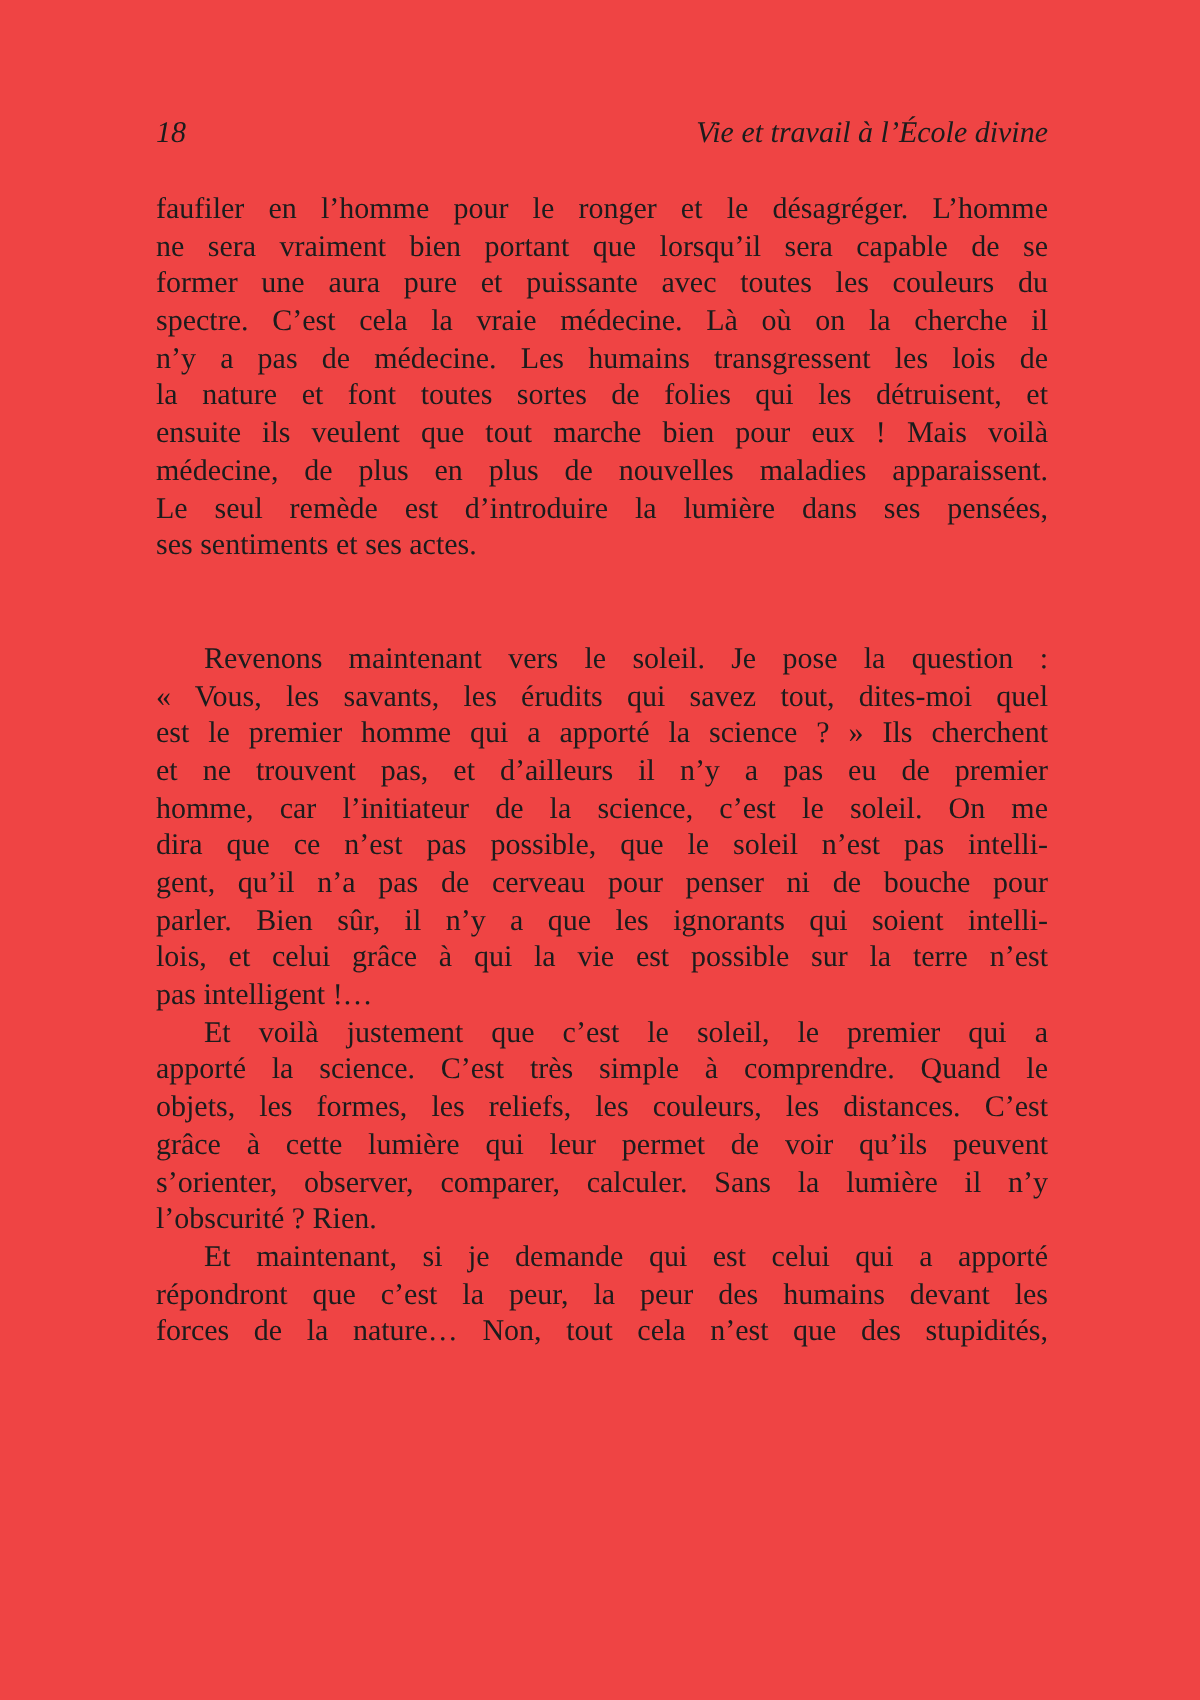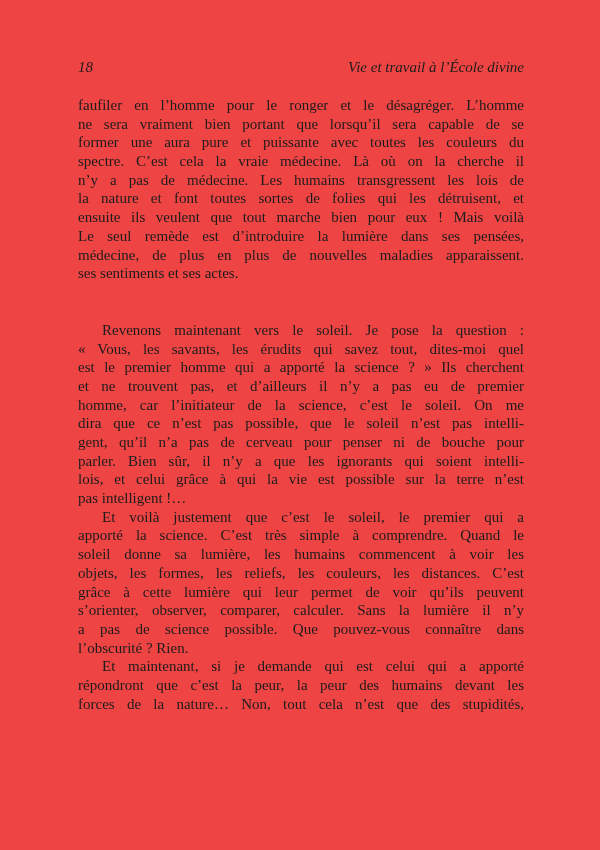--- a/index.html
+++ b/index.html
@@ -58,44 +58,42 @@
   </div>
   <div class="page-body">
       <div class="paragraph">
         <div class="line">faufiler en l’homme pour le ronger et le désagréger. L’homme</div>
         <div class="line">ne sera vraiment bien portant que lorsqu’il sera capable de se</div>
         <div class="line">former une aura pure et puissante avec toutes les couleurs du</div>
         <div class="line">spectre. C’est cela la vraie médecine. Là où on la cherche il</div>
         <div class="line">n’y a pas de médecine. Les humains transgressent les lois de</div>
         <div class="line">la nature et font toutes sortes de folies qui les détruisent, et</div>
         <div class="line">ensuite ils veulent que tout marche bien pour eux ! Mais voilà</div>
+        <div class="line">médecine, de plus en plus de nouvelles maladies apparaissent.</div>
         <div class="line">Le seul remède est d’introduire la lumière dans ses pensées,</div>
-        <div class="line">médecine, de plus en plus de nouvelles maladies apparaissent.</div>
         <div class="line no-justify">ses sentiments et ses actes.</div>
       </div>
       <div class="paragraph gap-before">
         <div class="line indent">Revenons maintenant vers le soleil. Je pose la question :</div>
         <div class="line">« Vous, les savants, les érudits qui savez tout, dites-moi quel</div>
         <div class="line">est le premier homme qui a apporté la science ? » Ils cherchent</div>
         <div class="line">et ne trouvent pas, et d’ailleurs il n’y a pas eu de premier</div>
         <div class="line">homme, car l’initiateur de la science, c’est le soleil. On me</div>
         <div class="line">dira que ce n’est pas possible, que le soleil n’est pas intelli-</div>
         <div class="line">gent, qu’il n’a pas de cerveau pour penser ni de bouche pour</div>
         <div class="line">parler. Bien sûr, il n’y a que les ignorants qui soient intelli-</div>
         <div class="line">lois, et celui grâce à qui la vie est possible sur la terre n’est</div>
         <div class="line no-justify">pas intelligent !…</div>
       </div>
       <div class="paragraph">
         <div class="line indent">Et voilà justement que c’est le soleil, le premier qui a</div>
         <div class="line">apporté la science. C’est très simple à comprendre. Quand le</div>
-        <div class="line">soleil donne sa lumière, les humains commencent à voir les</div>
         <div class="line">objets, les formes, les reliefs, les couleurs, les distances. C’est</div>
         <div class="line">grâce à cette lumière qui leur permet de voir qu’ils peuvent</div>
         <div class="line">s’orienter, observer, comparer, calculer. Sans la lumière il n’y</div>
-        <div class="line">a pas de science possible. Que pouvez-vous connaître dans</div>
         <div class="line no-justify">l’obscurité ? Rien.</div>
       </div>
       <div class="paragraph">
         <div class="line indent">Et maintenant, si je demande qui est celui qui a apporté</div>
         <div class="line">répondront que c’est la peur, la peur des humains devant les</div>
         <div class="line">forces de la nature… Non, tout cela n’est que des stupidités,</div>
       </div>
     </div>
 </div>
 

